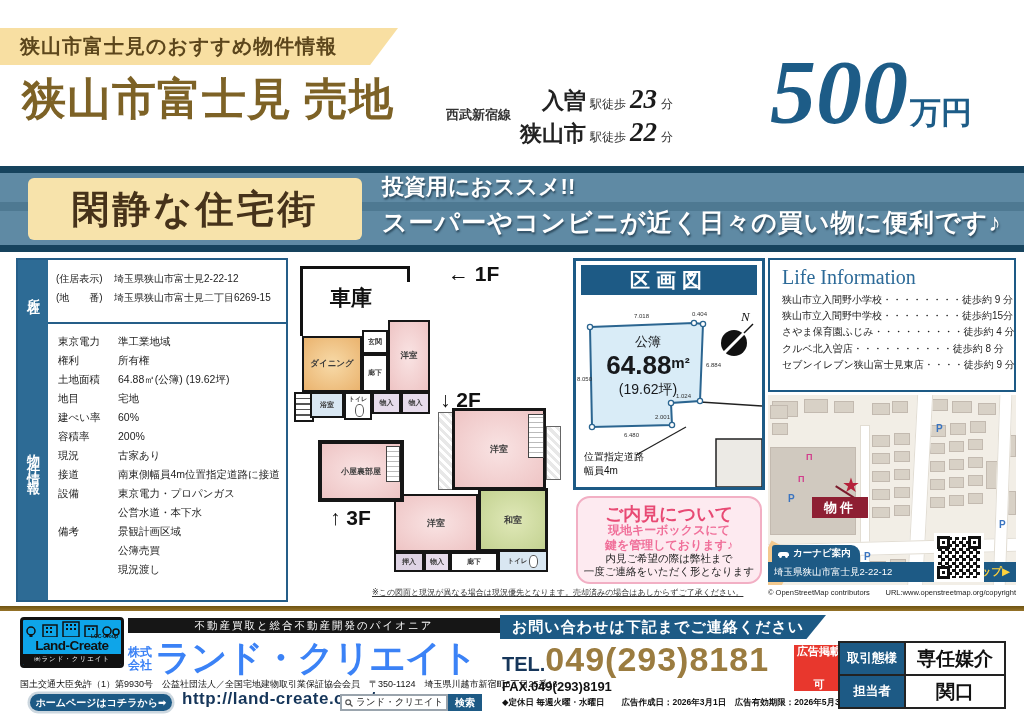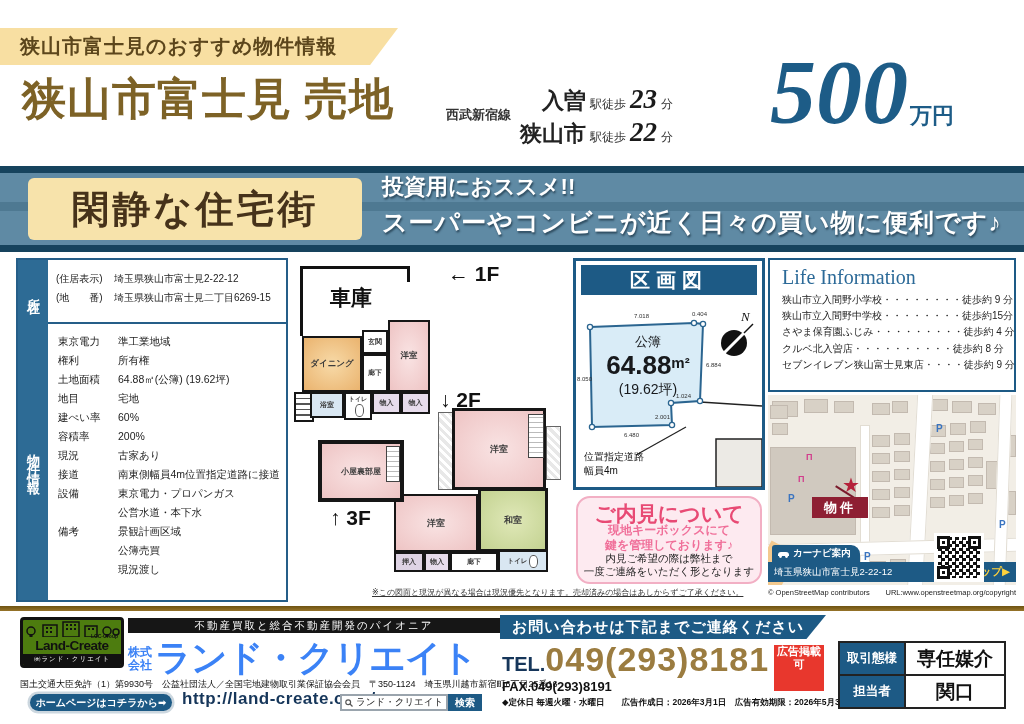--- a/index.html
+++ b/index.html
@@ -15,21 +15,21 @@
               font-family:"Liberation Serif","DejaVu Serif",serif;letter-spacing:1px;}
   .rail{left:446px;top:84px;width:234px;}
   .rail-line{position:absolute;left:0;top:22px;font-size:13px;color:#333;font-weight:bold;}
   .st-row{position:absolute;left:70px;display:flex;align-items:baseline;gap:4px;white-space:nowrap;}
   .st-name{font-size:22px;font-weight:bold;color:#222;font-family:"Liberation Serif",serif;display:inline-block;width:70px;text-align:right;}
   .st-walk{font-size:12px;color:#333;}
   .st-min{font-size:27px;font-style:italic;font-family:"Liberation Serif","DejaVu Serif",serif;font-weight:bold;color:#1a1a1a;}
   .st-unit{font-size:12px;color:#333;}
   .price{left:770px;top:46px;display:flex;align-items:baseline;color:#1d5c87;white-space:nowrap;}
   .price-num{font-size:92px;font-style:italic;font-weight:bold;font-family:"Liberation Serif","DejaVu Serif",serif;line-height:1;}
-  .price-unit{font-size:22px;font-weight:bold;margin-left:2px;}
+  .price-unit{font-size:31px;font-weight:bold;margin-left:2px;}
   
   .banner{left:0;top:166px;width:1024px;height:86px;
       background:linear-gradient(180deg,#16435d 0 7px,#5d89a3 7px 44%,#4b7democ 0 0) , #5d89a3;
       background:linear-gradient(180deg,#16435d 0 7px,#5f8aa4 7px 42%,#4e7992 42% 52%,#5f8aa4 52% calc(100% - 7px),#16435d calc(100% - 7px));}
   .badge{left:28px;top:178px;width:334px;height:62px;background:#f7e3ab;border-radius:6px;
          display:flex;align-items:center;justify-content:center;font-size:38px;font-weight:bold;
          color:#46321a;letter-spacing:3px;font-family:"Liberation Serif",serif;}
   .b-line1{left:382px;top:172px;font-size:22px;font-weight:bold;color:#fff;text-shadow:1px 2px 2px rgba(10,30,45,.6);}
   .b-line2{left:382px;top:206px;font-size:25px;font-weight:bold;color:#fff;text-shadow:1px 2px 2px rgba(10,30,45,.6);letter-spacing:1px;}
   
@@ -67,21 +67,21 @@
   .lothead{position:absolute;left:5px;top:4px;right:5px;height:30px;background:#1d5a85;color:#fff;
            display:flex;align-items:center;justify-content:center;font-size:20px;font-weight:bold;letter-spacing:6px;}
   .lotlabel{position:absolute;left:14px;top:72px;width:116px;text-align:center;color:#17191c;}
   .lotlabel .r1{font-size:13px;}
   .lotlabel .r2{font-size:26px;font-weight:bold;line-height:1.15;}
   .lotlabel .r2 .u{font-size:15px;vertical-align:6px;}
   .lotlabel .r3{font-size:14px;}
   
   .pinkbox{left:576px;top:496px;width:186px;height:88px;background:#fdeaf0;border:2px solid #f2afc4;
            border-radius:14px;box-sizing:border-box;text-align:center;padding-top:7px;}
-  .pb-t{font-size:21px;font-weight:bold;color:#e84a74;line-height:18px;}
+  .pb-t{font-size:18px;font-weight:bold;color:#e84a74;line-height:18px;}
   .pb-a{font-size:12px;font-weight:bold;color:#f06f99;line-height:14.5px;}
   .pb-b{font-size:10.5px;color:#222;line-height:13px;}
   
   .lifebox{left:768px;top:258px;width:248px;height:134px;border:2px solid #1d5a85;box-sizing:border-box;
            background:#fff;padding:6px 10px 0 12px;}
   .life-title{font-family:"Liberation Serif","DejaVu Serif",serif;font-size:20px;color:#2c6a98;margin-bottom:3px;}
   .life-row{font-size:10px;line-height:16.2px;white-space:nowrap;color:#222;}
   
   .map{left:768px;top:395px;width:248px;height:190px;background:#f2eee6;overflow:hidden;}
   .bld{position:absolute;background:#d8d1c6;border:1px solid #c3bab0;box-sizing:border-box;}
@@ -96,21 +96,21 @@
   .navibar{position:absolute;left:0;top:167px;width:248px;height:20px;background:#1d5a85;color:#fff;
            display:flex;align-items:center;justify-content:space-between;padding:0 6px;box-sizing:border-box;font-size:9.5px;}
   .maplink{color:#ffd23c;font-weight:bold;font-size:10.5px;}
   .qr{position:absolute;left:166px;top:138px;width:50px;height:49px;background:#fff;z-index:5;}
   .qr .pat{position:absolute;inset:4px;background:repeating-conic-gradient(#111 0% 25%,#fff 0% 50%);background-size:7px 7px;}
   .fd{position:absolute;width:13px;height:13px;border:3px solid #111;background:#fff;box-sizing:border-box;}
   .fd span{position:absolute;inset:2px;background:#111;}
   .attr{left:768px;top:588px;width:248px;display:flex;justify-content:space-between;font-size:7.5px;color:#222;}
   
   .goldbar{left:0;top:606px;width:1024px;height:5px;background:linear-gradient(180deg,#6d5312,#97742a);}
-  .logo{left:20px;top:617px;width:104px;height:51px;border:3px solid #111;border-radius:4px;box-sizing:border-box;background:#4d7c0f;overflow:hidden;}
+  .logo{left:20px;top:617px;width:104px;height:51px;border:3px solid #111;border-radius:4px;box-sizing:border-box;background:#0ea5e9;overflow:hidden;}
   .logo-name{position:absolute;left:0;right:0;top:18px;text-align:center;font-size:13.5px;font-weight:bold;color:#111;letter-spacing:-0.5px;}
   .logo-grp{position:absolute;right:3px;top:13px;font-size:5px;color:#111;font-weight:bold;}
   .logo-sub{position:absolute;left:0;right:0;bottom:0;height:11px;background:#111;color:#fff;font-size:6.5px;
             display:flex;align-items:center;justify-content:center;letter-spacing:1px;}
   .tagbar{left:128px;top:618px;width:372px;height:15px;background:#161616;color:#fff;font-size:10.5px;
           display:flex;align-items:center;justify-content:center;letter-spacing:2px;}
   .cname{left:128px;top:634px;display:flex;align-items:center;color:#3b82f6;}
   .cprefix{display:flex;flex-direction:column;font-size:12px;font-weight:bold;line-height:13px;margin-right:3px;}
   .cmain{font-size:36px;font-weight:bold;letter-spacing:-1px;}
   .license{left:20px;top:678px;font-size:9px;color:#111;white-space:nowrap;}
@@ -120,22 +120,22 @@
   .searchbox{left:340px;top:694px;width:108px;height:17px;border:2px solid #9aa4ad;background:#fff;box-sizing:border-box;
              display:flex;align-items:center;font-size:9.5px;color:#222;padding-left:3px;gap:3px;}
   .searchbtn{left:448px;top:694px;width:34px;height:17px;background:#1d5a85;color:#fff;font-size:10px;font-weight:bold;
              display:flex;align-items:center;justify-content:center;border:none;}
   .contactbn{left:500px;top:615px;width:326px;height:24px;background:#1d5a85;
              clip-path:polygon(0 0,100% 0,94% 100%,0 100%);color:#fff;font-weight:bold;font-size:15px;
              display:flex;align-items:center;padding-left:12px;box-sizing:border-box;letter-spacing:1px;}
   .telrow{left:502px;top:640px;display:flex;align-items:baseline;white-space:nowrap;}
   .tel-l{font-size:20px;font-weight:bold;color:#16365a;}
   .tel-n{font-size:34px;font-weight:bold;color:#9b7c40;letter-spacing:1px;}
-  .adbadge{left:774px;top:645px;width:50px;height:46px;background:#e8372d;color:#fff;font-weight:bold;
-           display:flex;flex-direction:column;align-items:center;justify-content:flex-start;font-size:11px;line-height:13px;}
+  .adbadge{left:794px;top:645px;width:50px;height:46px;background:#e8372d;color:#fff;font-weight:bold;
+           display:flex;flex-direction:column;align-items:center;justify-content:space-between;font-size:11px;line-height:13px;}
   .fax{left:502px;top:679px;font-size:13px;font-weight:bold;color:#111;}
   .hol{left:502px;top:697px;font-size:8.5px;font-weight:bold;color:#111;white-space:nowrap;}
   .dtable{left:838px;top:641px;width:168px;border-collapse:collapse;}
   .dtable td{border:2px solid #222;height:29px;text-align:center;}
   .dtable .lk{background:#1d5a85;color:#fff;font-size:12.5px;font-weight:bold;width:62px;}
   .dtable .lv{background:#fff;color:#111;font-size:19px;font-weight:bold;}
   .dim{font-size:6px;fill:#333;font-family:"Liberation Sans",sans-serif;}
 </style>
 </head>
 <body>

